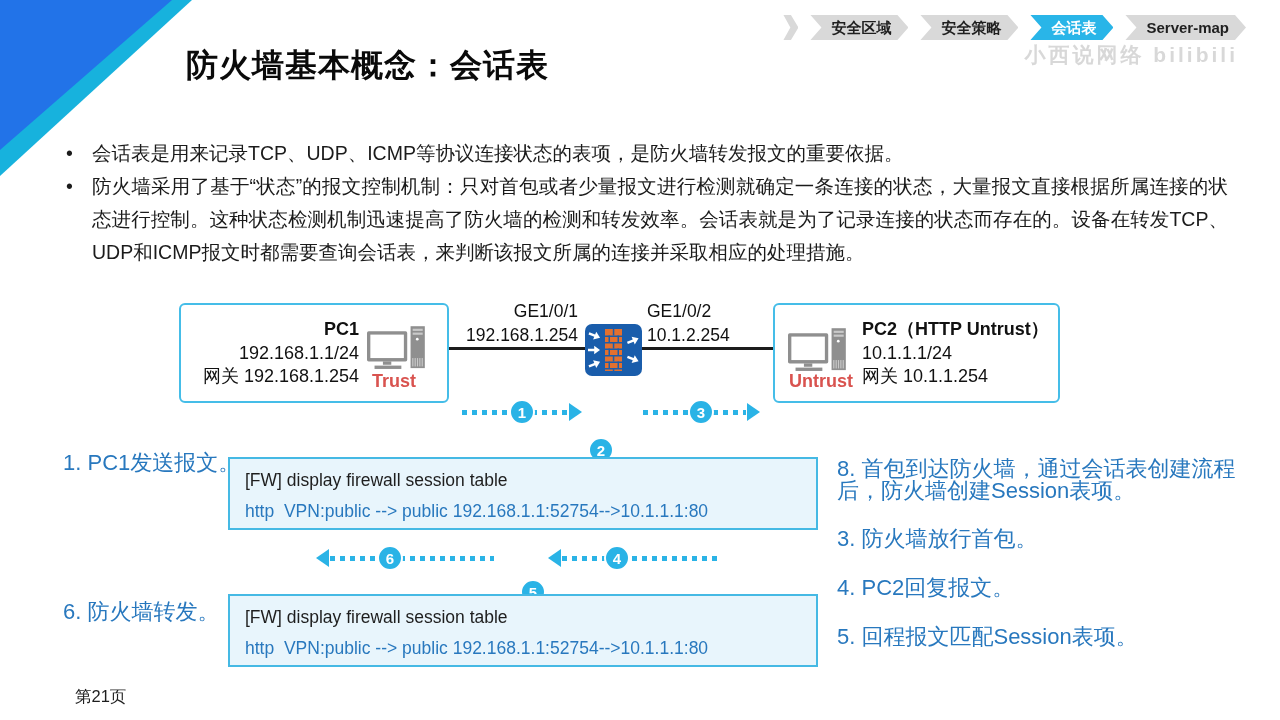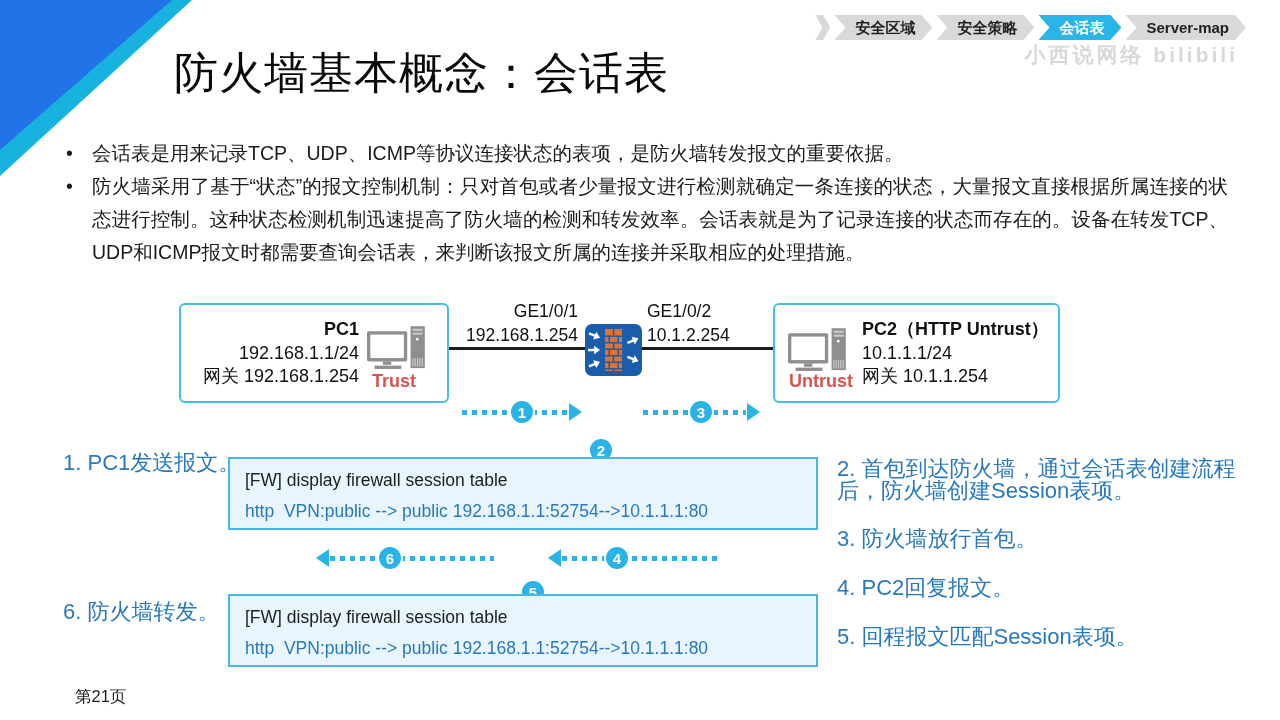--- a/index.html
+++ b/index.html
@@ -7,32 +7,32 @@
   body { font-family:"Liberation Sans", sans-serif; background:#ffffff; overflow:hidden; }
   .slide { position:relative; width:1280px; height:720px; background:#ffffff; overflow:hidden; }
 
   
   .corner-cyan  { position:absolute; left:0; top:0; width:192px; height:176px;
                   background:#17b2dd; clip-path:polygon(0 0,192px 0,0 176px); }
   .corner-blue  { position:absolute; left:0; top:0; width:172px; height:150px;
                   background:#2273e8; clip-path:polygon(0 0,172px 0,0 150px); }
 
   
-  .breadcrumb { position:absolute; top:15px; right:34px; display:flex; gap:4px; align-items:center; }
+  .breadcrumb { position:absolute; top:15px; right:34px; display:flex; gap:12px; align-items:center; }
   .tab-frag { width:15px; height:25px; background:#d9d9d9;
               clip-path:polygon(0 0,50% 0,100% 50%,50% 100%,0 100%,46% 50%); }
   .tab { height:25px; line-height:25px; padding:0 17px 0 21px; background:#d9d9d9;
          font-size:15px; font-weight:600; color:#1f1f1f; white-space:nowrap;
          clip-path:polygon(0 0,calc(100% - 11px) 0,100% 50%,calc(100% - 11px) 100%,0 100%,11px 50%); }
   .tab.active { background:#29b5e8; color:#ffffff; font-weight:700; }
 
   .watermark { position:absolute; top:41px; right:42px; font-size:21px; font-weight:800;
                color:#b9b9b9; opacity:.55; letter-spacing:3px; }
 
-  .title { position:absolute; left:174px; top:44px; font-size:44px; font-weight:400;
+  .title { position:absolute; left:186px; top:44px; font-size:32px; font-weight:700;
            color:#0a0a0a; letter-spacing:1px; white-space:nowrap; }
 
   .bullets { position:absolute; left:58px; top:137px; width:1170px; list-style:none; }
   .bullets li { position:relative; padding-left:34px; font-size:19.5px; line-height:33px;
                 color:#1b1b1b; text-align:justify; }
   .bullets li::before { content:"•"; position:absolute; left:8px; top:0; color:#1b1b1b; }
 
   
   .link-line { position:absolute; left:423px; top:347px; width:380px; height:3px; background:#1c1c1c; }
 
@@ -238,20 +238,20 @@
 
   <div class="badge abs" style="left:520px;top:579px;">5</div>
 
   <div class="session-box session2">
     <div class="session-cmd">[FW] display firewall session table</div>
     <div class="session-entry">http  VPN:public --&gt; public 192.168.1.1:52754--&gt;10.1.1.1:80</div>
   </div>
 
   <div class="step step-1">1. PC1发送报文。</div>
   <div class="step step-6">6. 防火墙转发。</div>
-  <div class="step step-2">2. 首包到达防火墙，通过会话表创建流程后，防火墙创建Session表项。</div>
+  <div class="step step-2">8. 首包到达防火墙，通过会话表创建流程后，防火墙创建Session表项。</div>
   <div class="step step-3">3. 防火墙放行首包。</div>
   <div class="step step-4">4. PC2回复报文。</div>
   <div class="step step-5">5. 回程报文匹配Session表项。</div>
 
   <div class="page-number">第21页</div>
 
 </div>
 
 </body></html>

